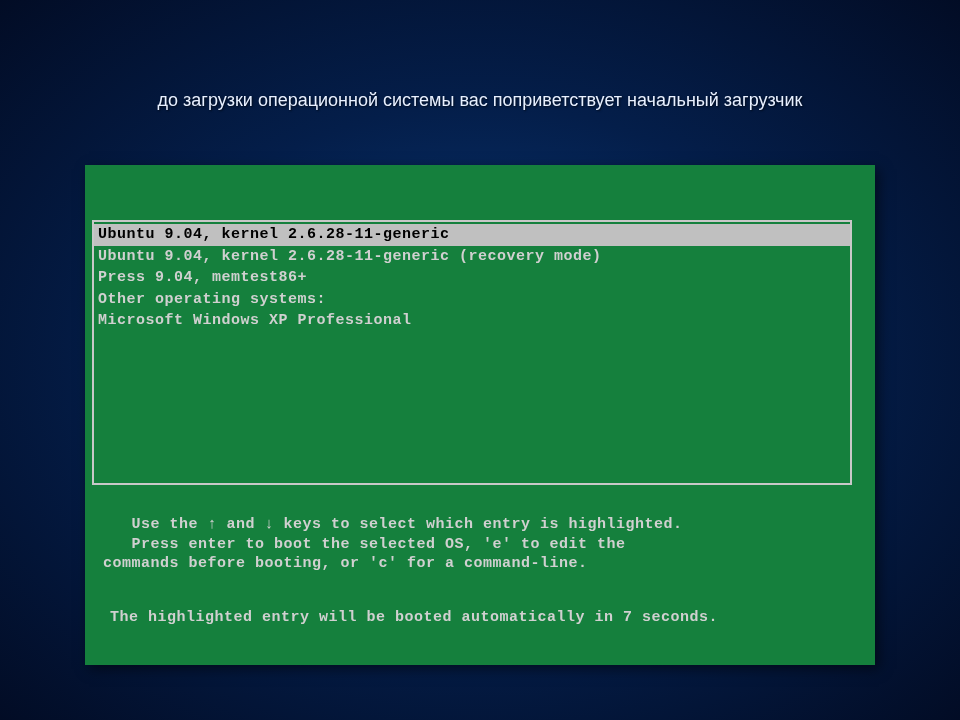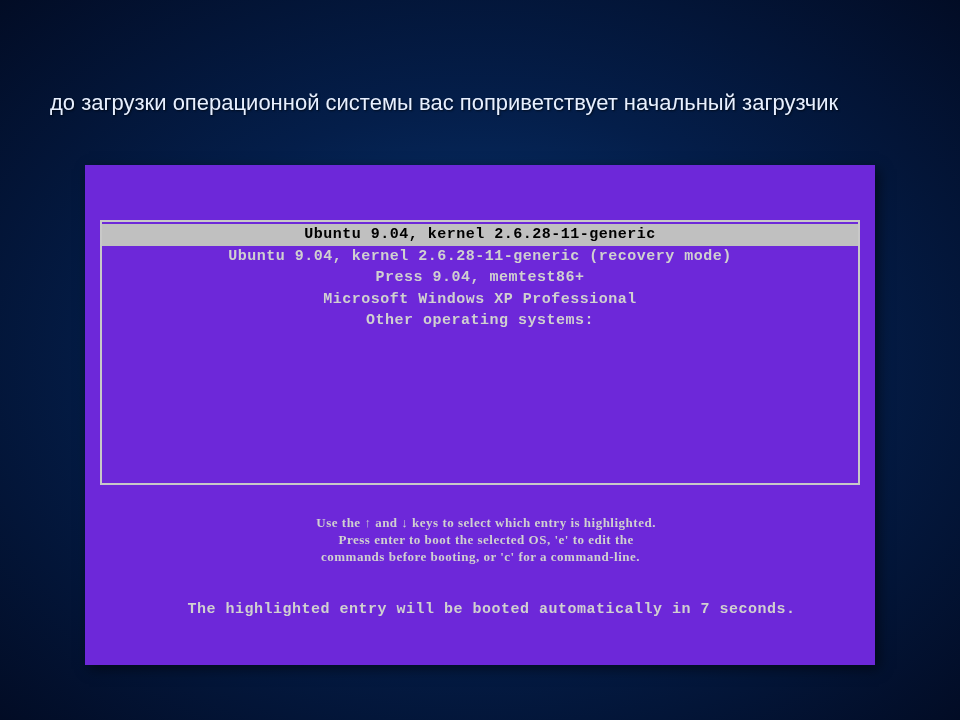--- a/index.html
+++ b/index.html
@@ -10,36 +10,35 @@
     body {
       width: 960px;
       height: 720px;
       background: radial-gradient(ellipse at center, #0a3a7a 0%, #041e4a 50%, #020c25 100%);
       font-family: Arial, sans-serif;
       overflow: hidden;
       position: relative;
     }
     .slide-title {
       color: #e8f0ff;
-      font-size: 22px;
+      font-size: 18px;
       font-weight: normal;
-      text-align: left;
+      text-align: center;
       padding: 90px 50px 0 50px;
       text-shadow: 1px 1px 2px rgba(0,0,0,0.6);
     }
     .terminal-container {
       position: absolute;
       left: 85px;
       top: 165px;
       width: 790px;
       height: 500px;
-      background: #6d28d9;
+      background: #15803d;
       box-shadow: 4px 4px 12px rgba(0,0,0,0.5);
-      padding: 55px 10px 10px 10px;
-      text-align: center;
+      padding: 55px 10px 10px 2px;
     }
     .boot-box {
       border: 2px solid #c8c8c8;
       width: 760px;
       height: 265px;
       margin-left: 5px;
       font-family: 'Courier New', monospace;
       font-size: 15px;
       color: #d0d0d0;
       font-weight: bold;
@@ -49,26 +48,26 @@
     .boot-entry {
       padding: 1px 4px;
       white-space: pre;
       line-height: 1.3;
     }
     .boot-entry.selected {
       background: #c0c0c0;
       color: #000000;
     }
     .instructions {
-      font-family: Liberation Serif, serif;
-      font-size: 13px;
+      font-family: Liberation Mono, monospace;
+      font-size: 15px;
       color: #d0d0d0;
       font-weight: bold;
       margin-top: 30px;
-      margin-left: 1px;
+      margin-left: 16px;
       line-height: 1.3;
       letter-spacing: 0.5px;
       white-space: pre-wrap;
     }
     .countdown {
       font-family: 'Courier New', monospace;
       font-size: 15px;
       color: #d0d0d0;
       font-weight: bold;
       margin-top: 35px;
@@ -79,20 +78,20 @@
 </head>
 <body>
 
 <div class="slide-title">до загрузки операционной системы вас поприветствует начальный загрузчик</div>
 
 <div class="terminal-container">
   <div class="boot-box">
     <div class="boot-entry selected">Ubuntu 9.04, kernel 2.6.28-11-generic</div>
     <div class="boot-entry">Ubuntu 9.04, kernel 2.6.28-11-generic (recovery mode)</div>
     <div class="boot-entry">Press 9.04, memtest86+</div>
+    <div class="boot-entry">Other operating systems:</div>
     <div class="boot-entry">Microsoft Windows XP Professional</div>
-    <div class="boot-entry">Other operating systems:</div>
   </div>
   <div class="instructions"><span>   Use the ↑ and ↓ keys to select which entry is highlighted.</span>
 <span>   Press enter to boot the selected OS, 'e' to edit the</span>
 <span>commands before booting, or 'c' for a command-line.</span></div>
   <div class="countdown">   The highlighted entry will be booted automatically in 7 seconds.</div>
 </div>
 
 </body></html>

